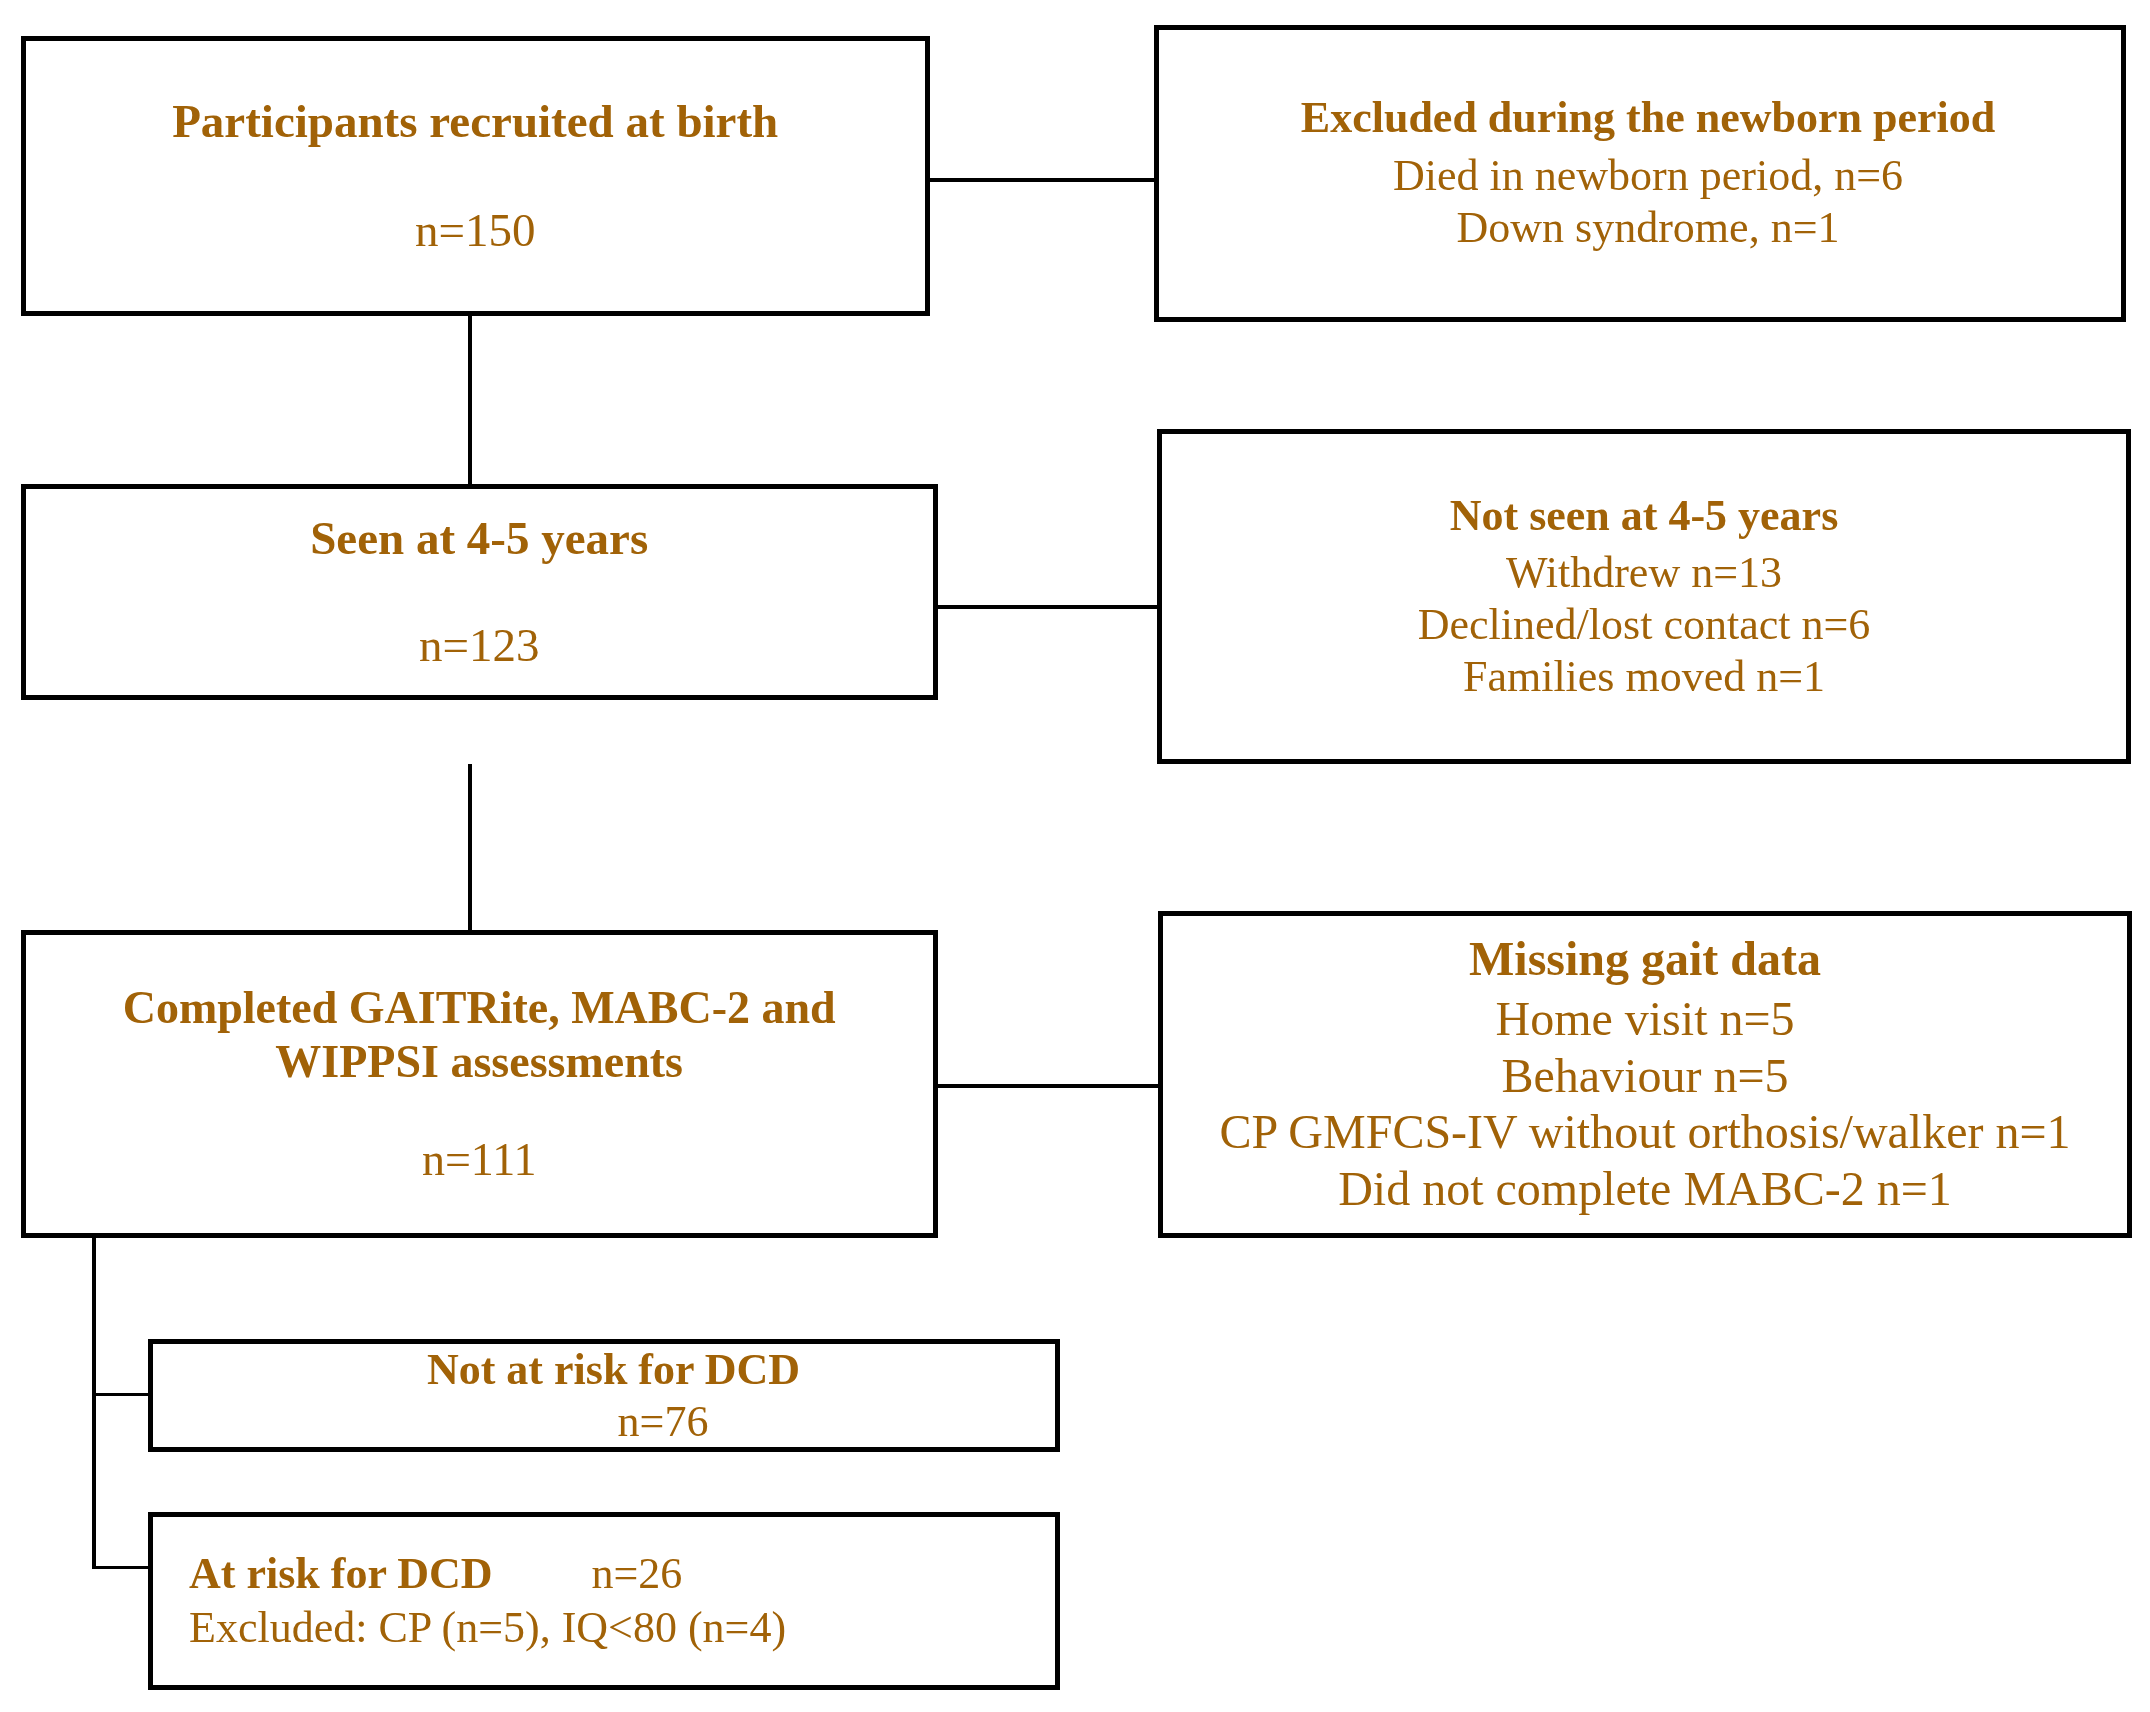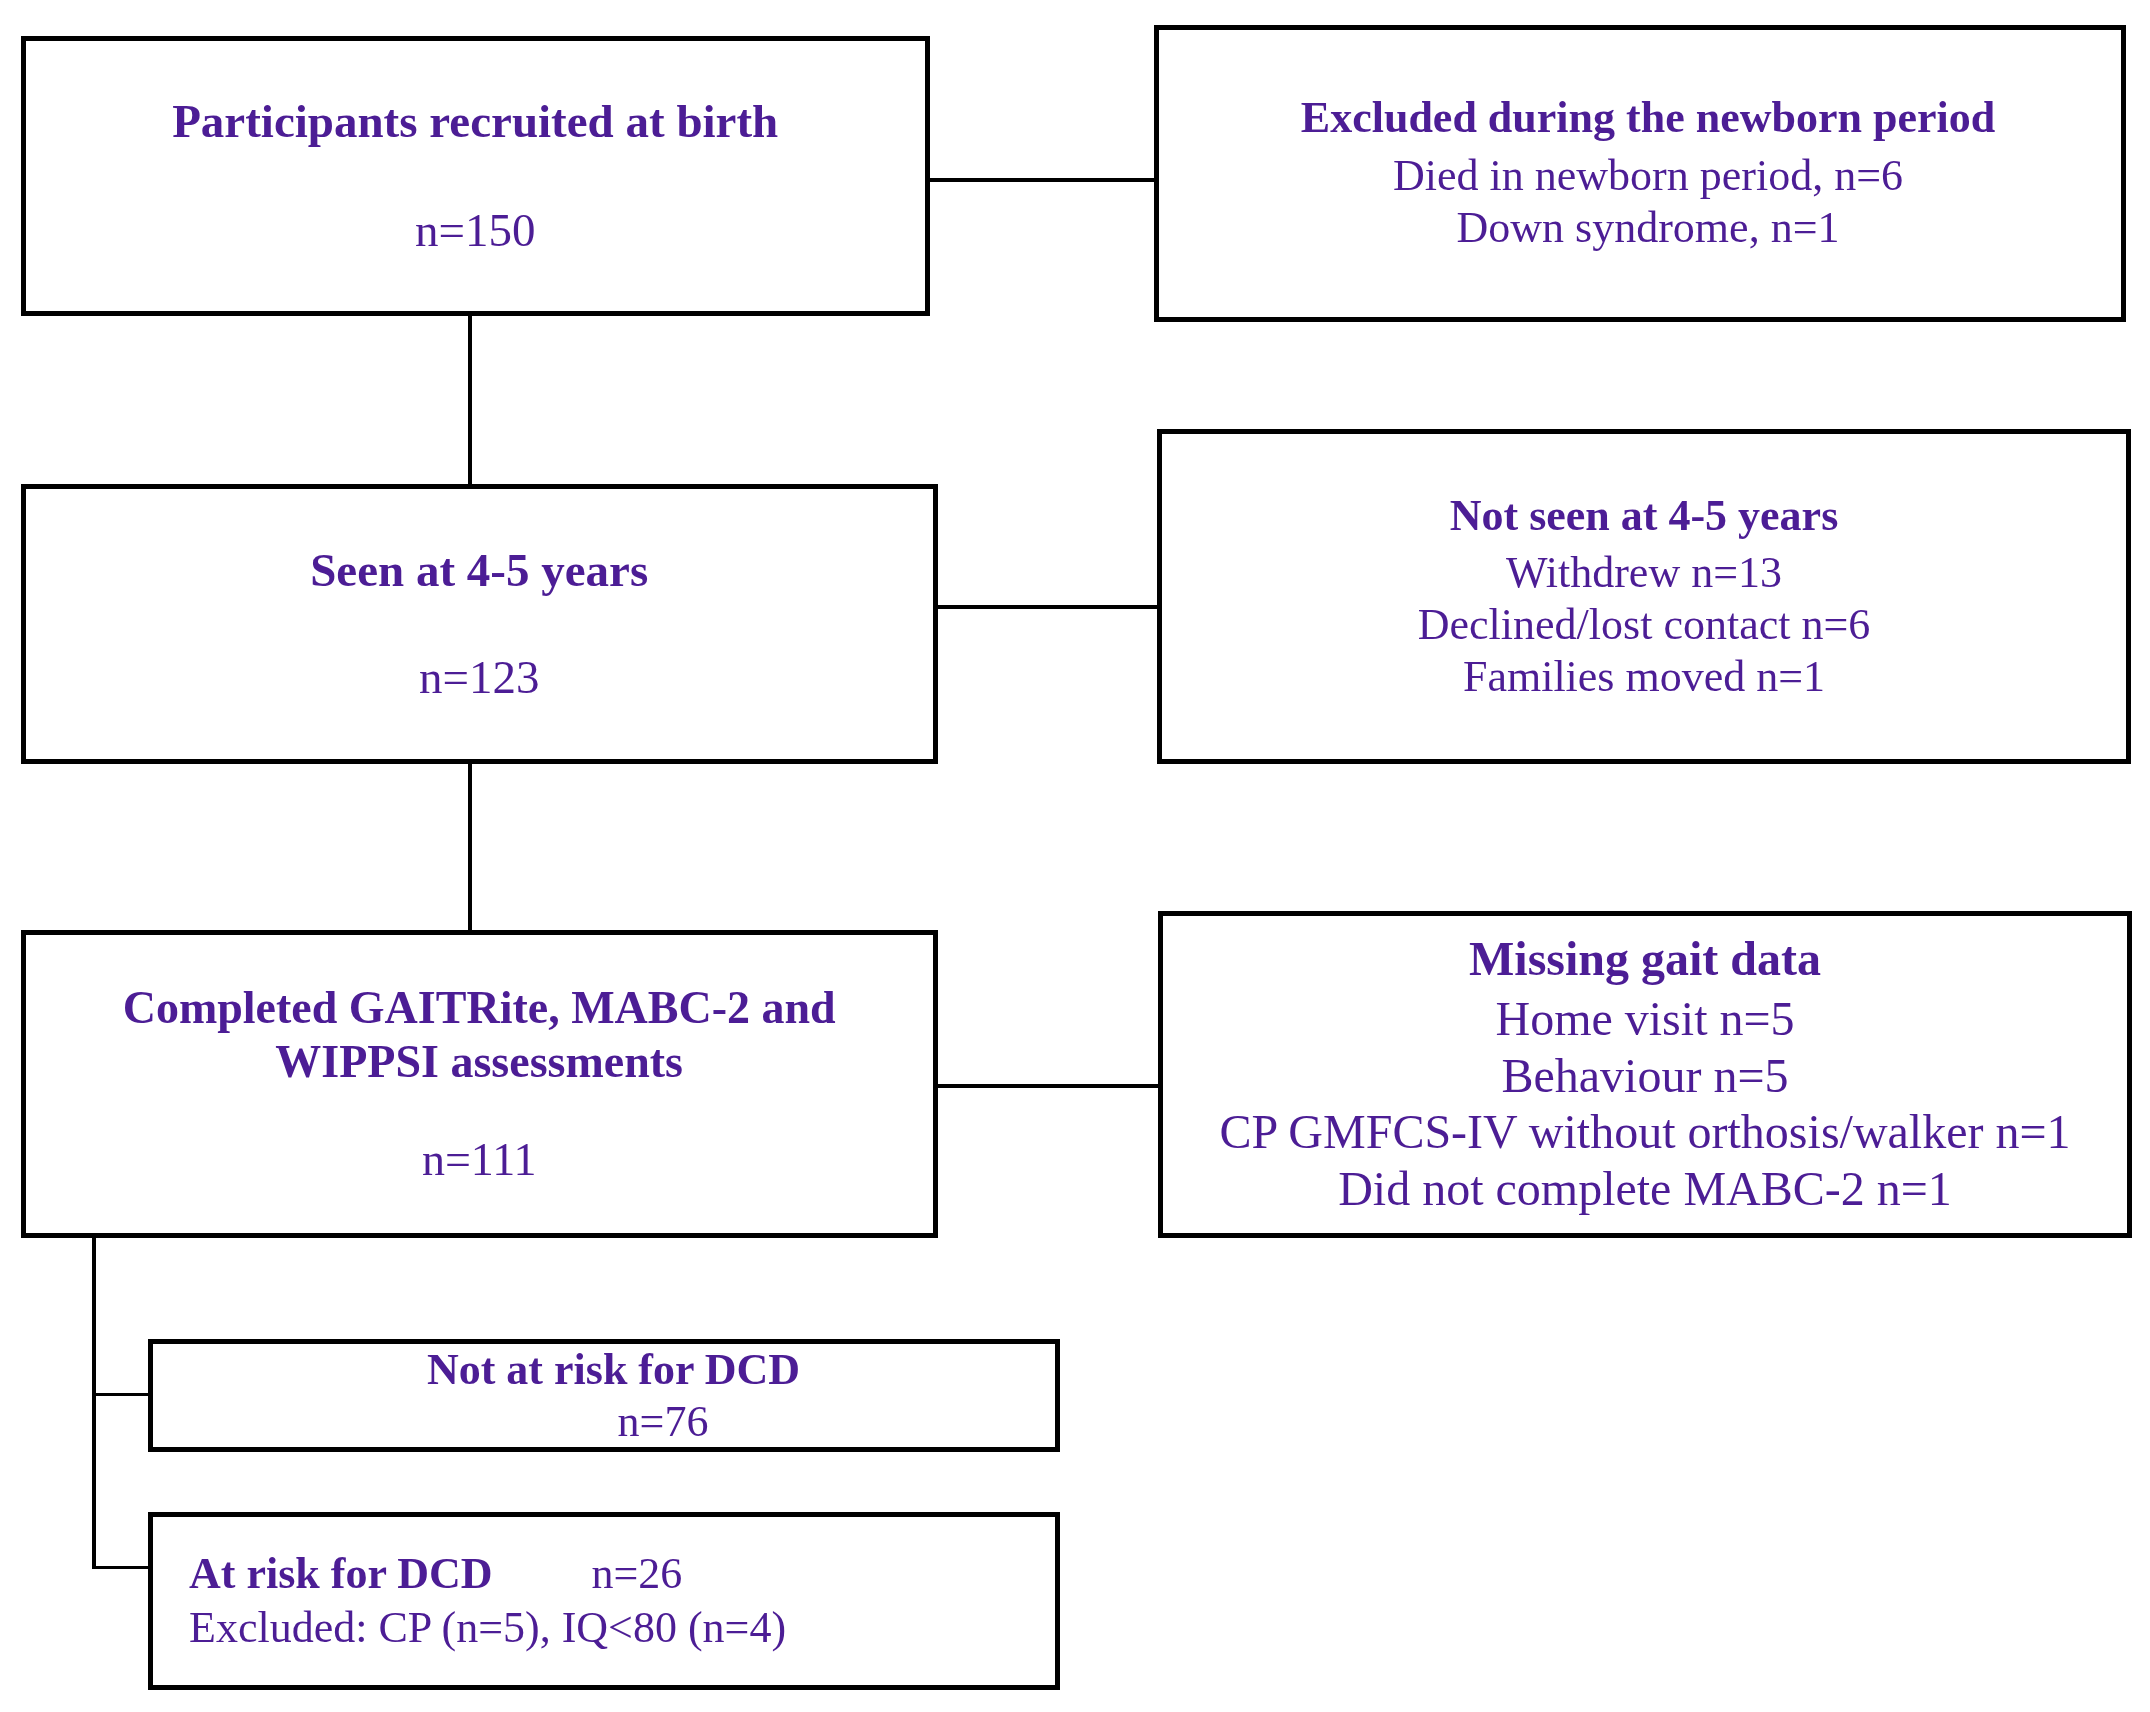--- a/index.html
+++ b/index.html
@@ -6,21 +6,21 @@
     margin: 0;
     padding: 0;
     background: #ffffff;
   }
   #canvas {
     position: relative;
     width: 2151px;
     height: 1713px;
     background: #ffffff;
     font-family: "Liberation Serif", "DejaVu Serif", serif;
-    color: #4c1d95;
+    color: #a16207;
     overflow: hidden;
   }
   .box {
     position: absolute;
     box-sizing: border-box;
     border: 5.4px solid #000000;
     background: #ffffff;
     display: flex;
     flex-direction: column;
     align-items: center;
@@ -42,21 +42,21 @@
   .conn-h { height: 3.8px; }
   .conn-v { width: 3.8px; }
 
   
   #box-recruited  { left: 20.7px;   top: 36px;   width: 909px; height: 280px; font-size: 47px; }
   #box-recruited .title { margin-bottom: 54px; }
 
   #box-excluded-newborn { left: 1154px; top: 24.5px; width: 972px; height: 297px; font-size: 44px; padding-left: 16px; }
   #box-excluded-newborn .title { margin-bottom: 6.1px; }
 
-  #box-seen       { left: 20.7px;   top: 484px;  width: 917px; height: 280px; font-size: 47px; }
+  #box-seen       { left: 20.7px;   top: 484px;  width: 917px; height: 216px; font-size: 47px; }
   #box-seen .title { margin-bottom: 52px; }
 
   #box-not-seen   { left: 1157px; top: 429px;  width: 974px; height: 335px; font-size: 44px; }
   #box-not-seen .title { margin-bottom: 4.6px; }
 
   #box-completed  { left: 20.7px;   top: 930px; width: 917px; height: 308px; font-size: 46px; }
   #box-completed .title { margin-bottom: 44px; }
 
   #box-missing    { left: 1158px; top: 911px; width: 974px; height: 327px; font-size: 48px; }
   #box-missing .title { margin-bottom: 3.1px; }

